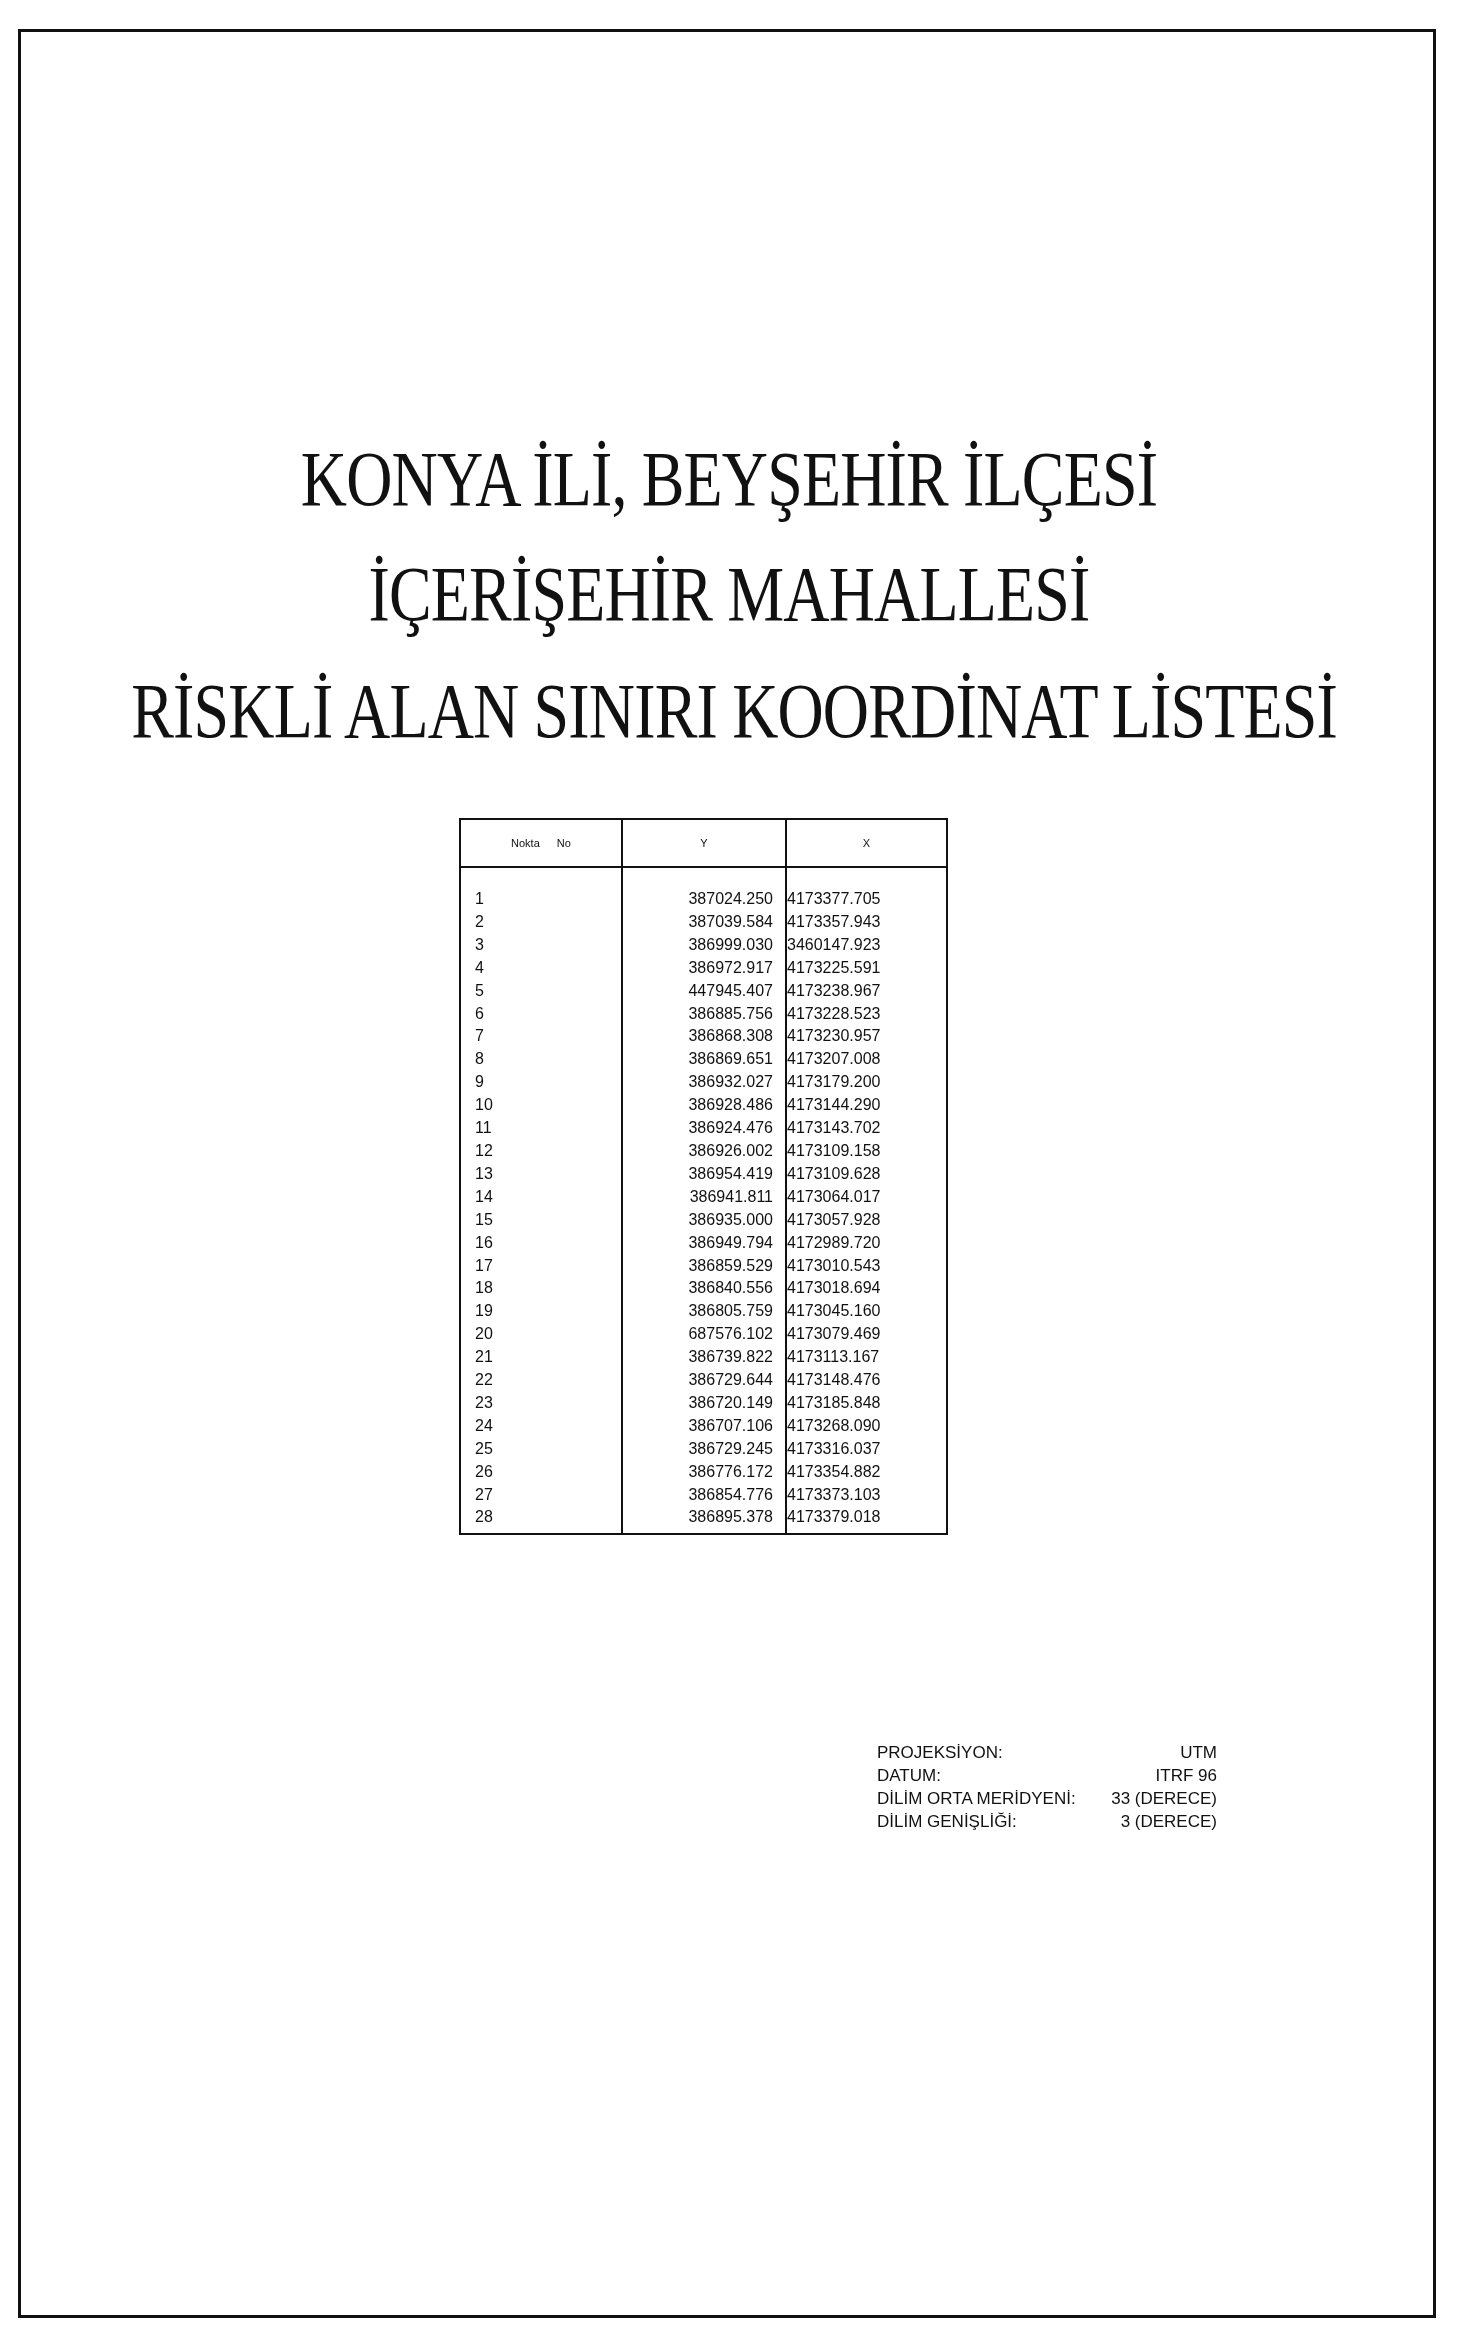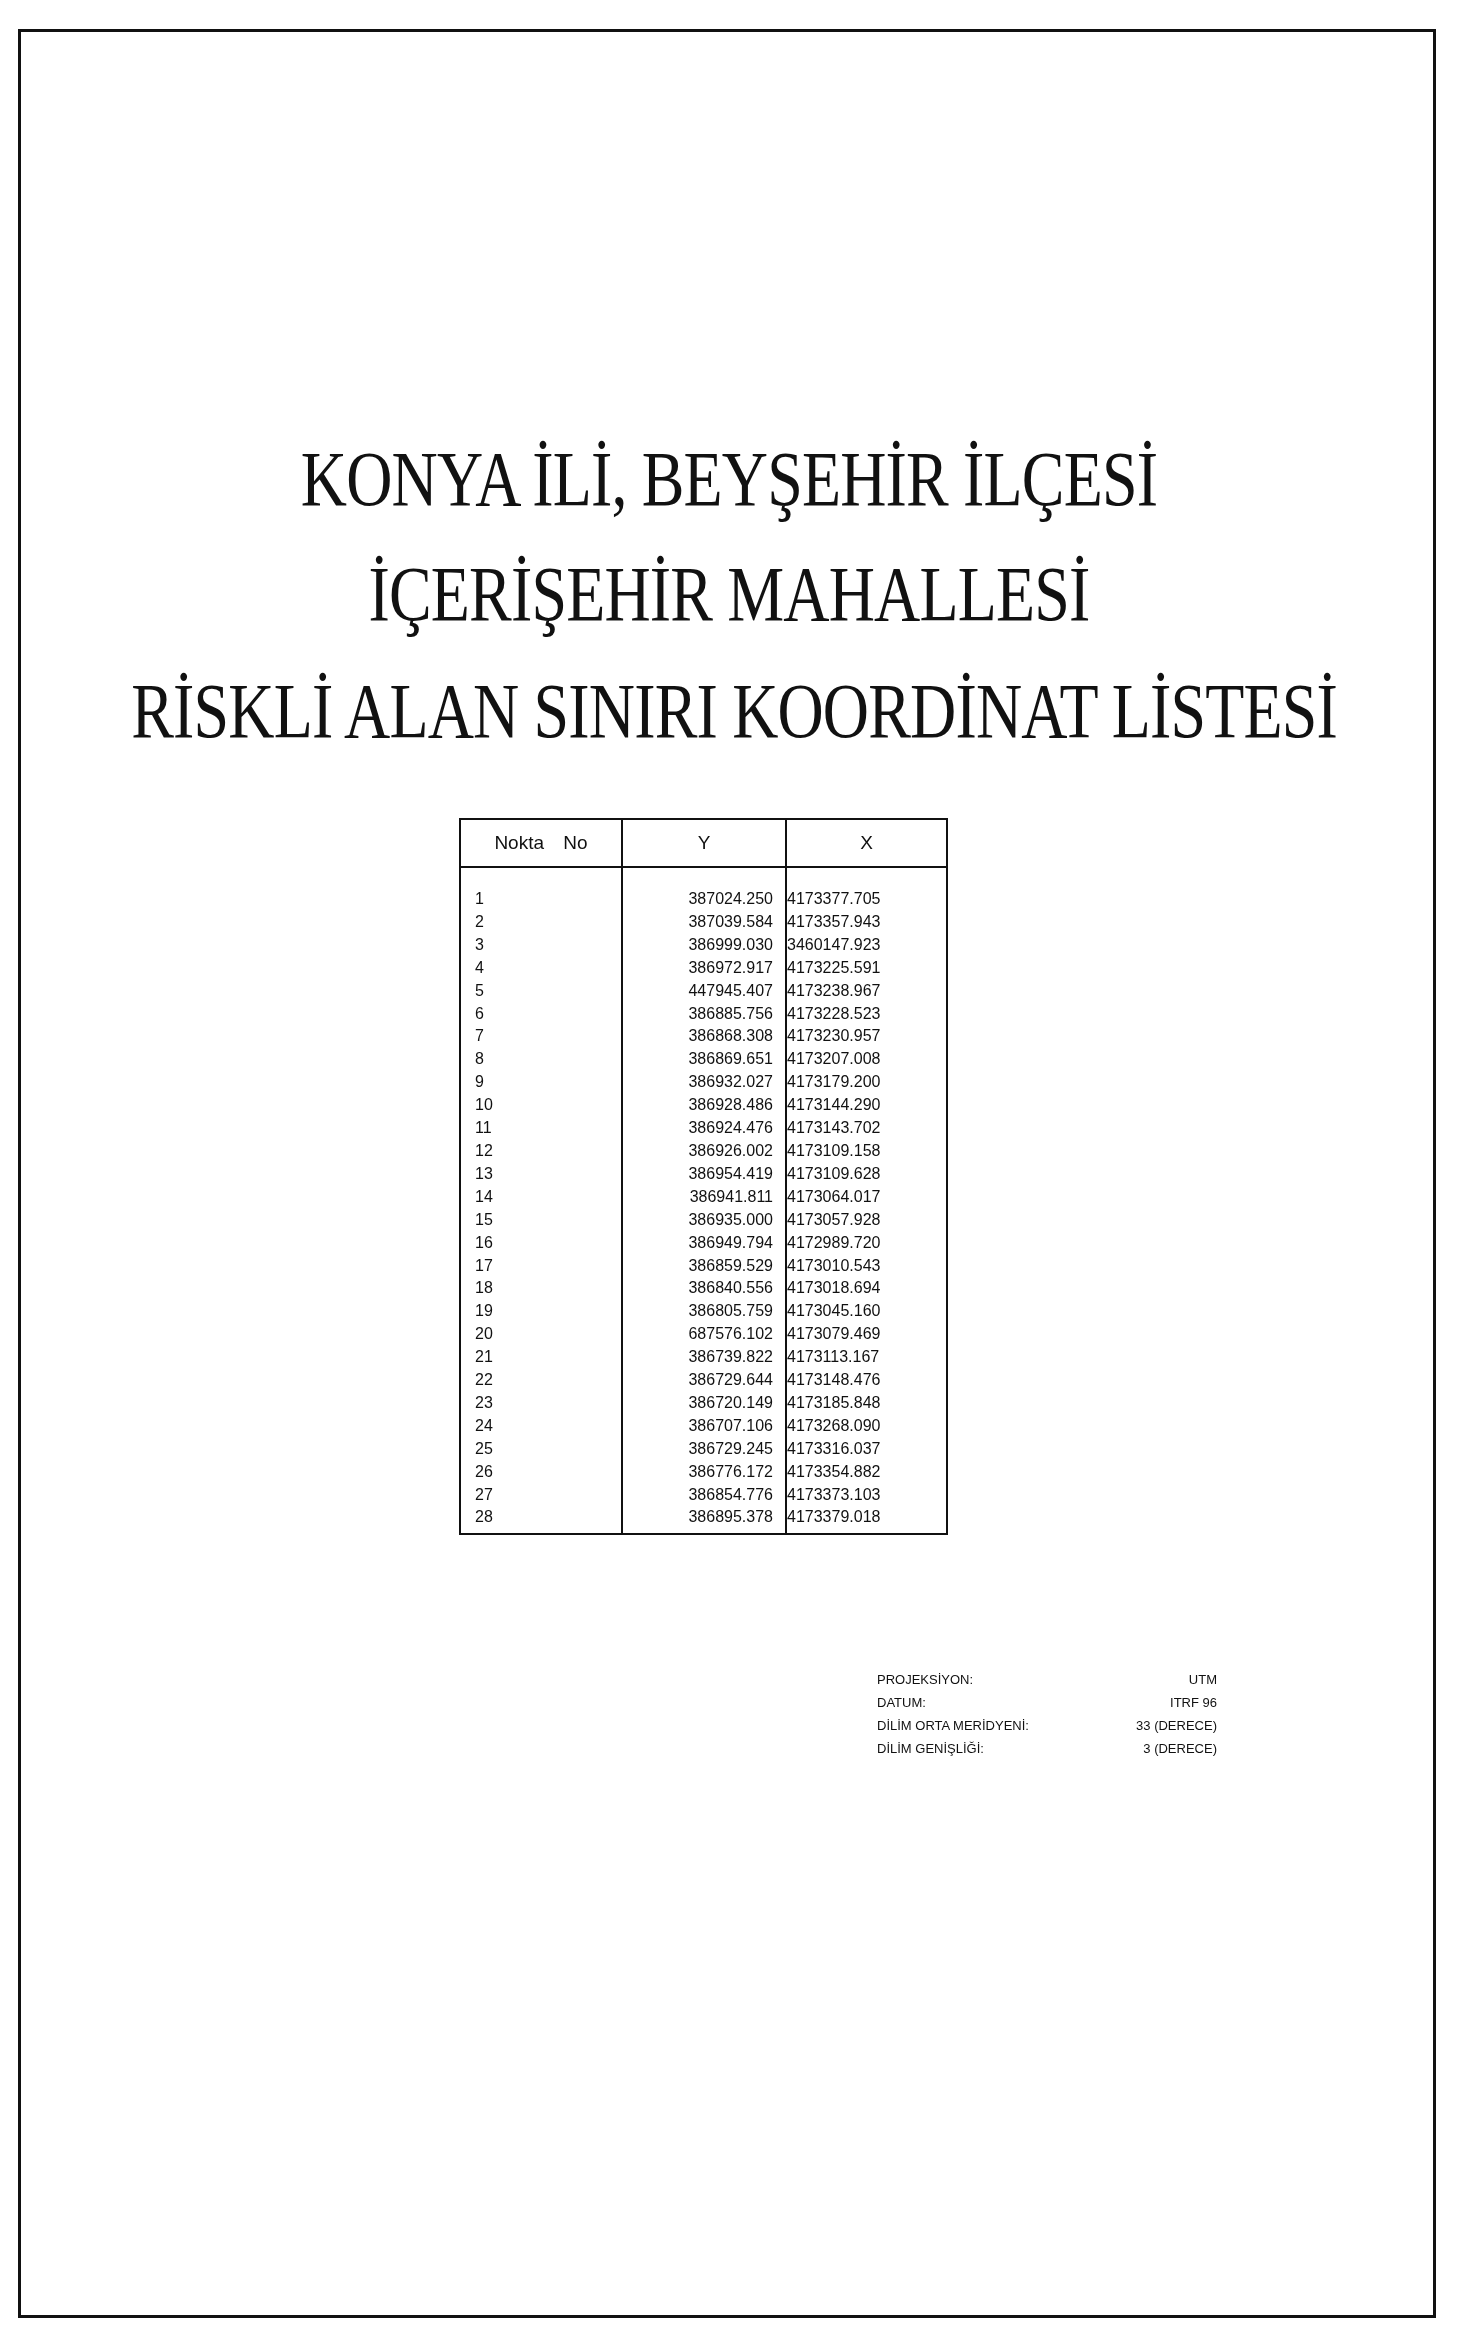--- a/index.html
+++ b/index.html
@@ -3,30 +3,30 @@
 <meta charset="utf-8">
 <style>
   html, body { margin:0; padding:0; background:#fff; }
   body { width:1458px; height:2344px; position:relative; overflow:hidden; font-family:"Liberation Sans", sans-serif; color:#111; }
   .frame { position:absolute; left:18px; top:29px; width:1418px; height:2289px; border:3px solid #111; box-sizing:border-box; }
   .title { position:absolute; left:0; width:1458px; text-align:center; font-family:"Liberation Serif", serif; font-size:78px; line-height:1; transform:scaleX(0.82); transform-origin:center; letter-spacing:-1px; color:#111; white-space:nowrap; }
   .t1 { top:440px; }
   .t2 { top:555px; }
   .t3 { top:672px; }
   table { position:absolute; left:459px; top:818px; width:489px; border-collapse:collapse; border:2px solid #111; font-size:16px; }
-  th { font-weight:normal; height:44px; border:2px solid #111; text-align:center; font-size:19px; }
+  th { font-weight:normal; height:44px; border:2px solid #111; text-align:center; font-size:11px; }
   th.no { width:158px; word-spacing:14px; }
   th.y { width:160px; }
   td { border-left:2px solid #111; border-right:2px solid #111; height:22.9px; padding:0; line-height:22.9px; }
   td.no { padding-left:14px; text-align:left; }
   td.y { text-align:right; padding-right:12px; }
   td.x { text-align:left; padding-right:14px;margin-top:13px; }
   tr.spacer td { height:20px; }
   tr.last td { padding-bottom:4px; }
-  .meta { position:absolute; left:877px; top:1668px; width:340px; font-size:13px; line-height:23px; }
+  .meta { position:absolute; left:877px; top:1741px; width:340px; font-size:17px; line-height:23px; }
   .meta .row { display:flex; justify-content:space-between; }
 </style>
 </head>
 <body>
 
 <div class="frame"></div>
 
 <div class="title t1">KONYA İLİ, BEYŞEHİR İLÇESİ</div>
 <div class="title t2">İÇERİŞEHİR MAHALLESİ</div>
 <div class="title t3">RİSKLİ ALAN SINIRI KOORDİNAT LİSTESİ</div>

